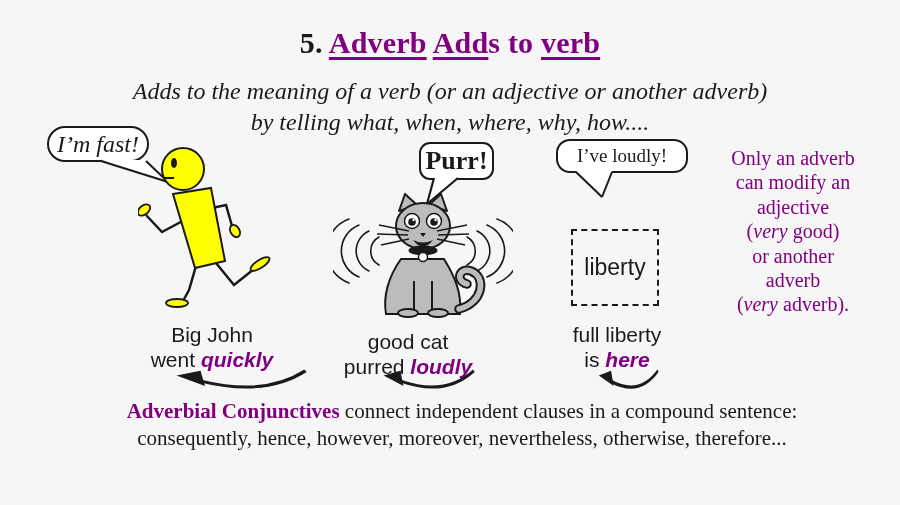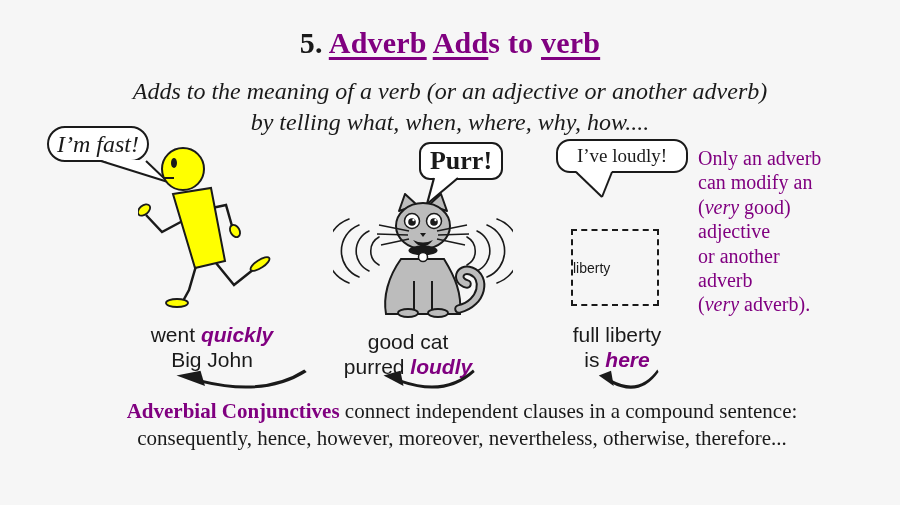--- a/index.html
+++ b/index.html
@@ -25,43 +25,43 @@
     position:absolute; top:76px; left:0; width:100%;
     text-align:center; font-style:italic; font-size:24px; line-height:1.28;
   }
 
   
   .bubble {
     position:absolute; background:#fff; border:2px solid var(--ink, #1a1a1a);
     display:flex; align-items:center; justify-content:center; box-sizing:border-box;
   }
   .bubble-runner { left:47px; top:126px; width:102px; height:36px; border-radius:18px; font-style:italic; font-size:24px; }
-  .bubble-cat    { left:419px; top:142px; width:84px; height:38px; border-radius:11px; border-width:2.5px; font-weight:bold; font-size:26px; }
+  .bubble-cat    { left:419px; top:142px; width:75px; height:38px; border-radius:11px; border-width:2.5px; font-weight:bold; font-size:26px; }
   .bubble-box    { left:556px; top:139px; width:132px; height:34px; border-radius:14px; font-size:19px; }
   .tail { position:absolute; overflow:visible; }
   .tail-runner { left:98px;  top:160px; width:76px; height:24px; }
   .tail-cat    { left:424px; top:177px; width:38px; height:29px; }
   .tail-box    { left:568px; top:171px; width:52px; height:28px; }
 
   
   .runner-svg { position:absolute; left:138px; top:133px; width:150px; height:185px; }
   .cat-svg    { position:absolute; left:333px; top:193px; width:180px; height:130px; }
 
   
   .dashed-box {
     position:absolute; left:571px; top:229px; width:84px; height:73px;
     border:2px dashed var(--ink, #1a1a1a);
-    display:flex; align-items:center; 
-    font-family:"Liberation Sans", sans-serif; font-size:14px;
+    display:flex; align-items:center; justify-content:center;
+    font-family:"Liberation Sans", sans-serif; font-size:23px;
   }
 
   
   .note {
     position:absolute; left:698px; top:146px; width:190px;
-    text-align:left; color:var(--purple, #800080);
+    text-align:center; color:var(--purple, #800080);
     font-size:20px; line-height:1.22;
   }
   .note i { font-style:italic; }
 
   
   .caption {
     position:absolute; text-align:center;
     font-family:"Liberation Sans", sans-serif; font-size:21px; line-height:1.2;
   }
   .caption .adv { color:var(--purple, #800080); font-weight:bold; font-style:italic; }
@@ -187,30 +187,30 @@
     <polyline points="44,1 34,26" style="fill:none;stroke:#1a1a1a;stroke-width:2"></polyline>
   </svg>
 
   <div class="dashed-box">
     <span>liberty</span>
   </div>
 
   <div class="note">
     <div>Only an adverb</div>
     <div>can modify an</div>
+    <div>adjective</div>
     <div><span>(</span><i>very</i><span> good)</span></div>
-    <div>adjective</div>
     <div>or another</div>
     <div>adverb</div>
     <div><span>(</span><i>very</i><span> adverb).</span></div>
   </div>
 
   <div class="caption caption-1">
+    <div>Big John</div>
     <div><span>went </span><span class="adv">quickly</span></div>
-    <div>Big John</div>
   </div>
   <div class="caption caption-2">
     <div>good cat</div>
     <div><span>purred </span><span class="adv">loudly</span></div>
   </div>
   <div class="caption caption-3">
     <div>full liberty</div>
     <div><span>is </span><span class="adv">here</span></div>
   </div>
 

